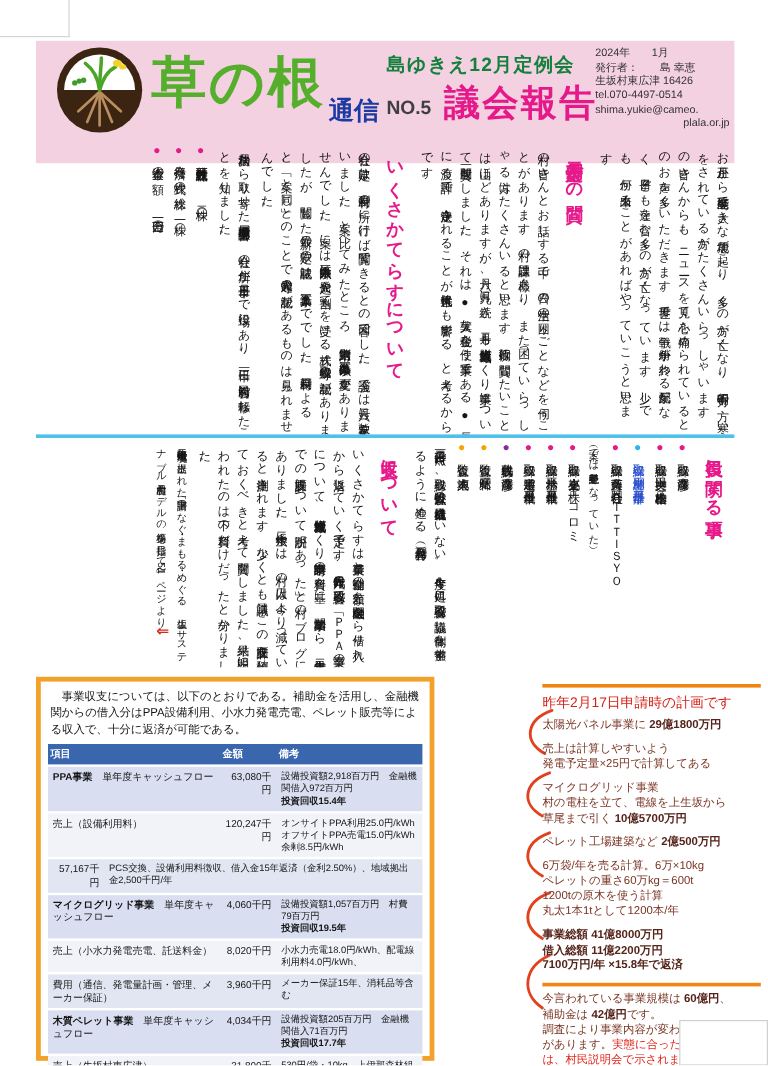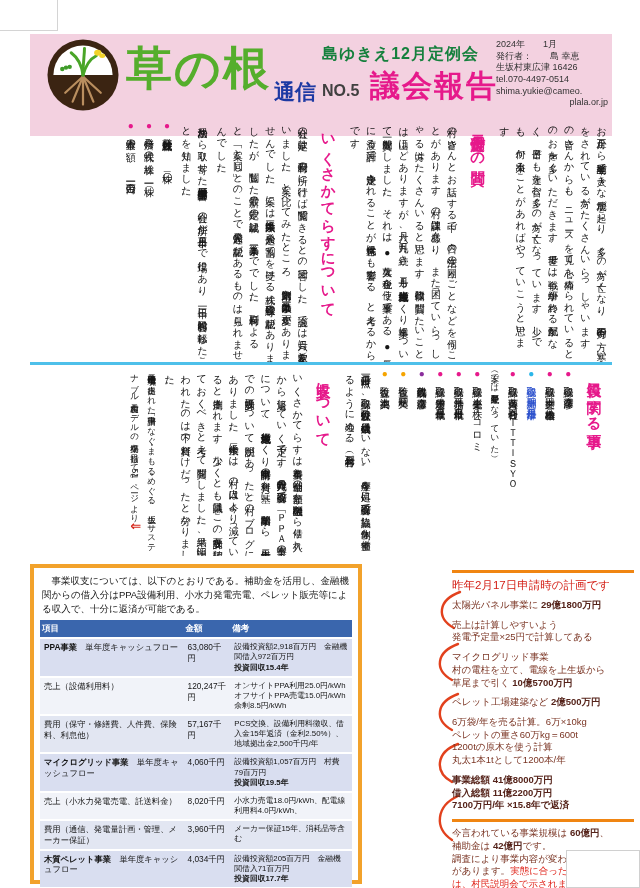--- a/index.html
+++ b/index.html
@@ -34,21 +34,21 @@
   .vcite{font-size:8.5px;line-height:1.55;margin:0 3px;}
   .dnarrow{color:#d52a1e;font-weight:bold;font-size:13px;}
   .rule-blue{position:absolute;left:30px;top:362px;width:582px;height:3px;background:#4ec0ea;}
   
   #biz-table{position:absolute;left:30px;top:564px;width:332px;height:320px;border:4px solid #f2a22b;
              background:#fff;box-sizing:border-box;padding:4px 6px;}
   .tbl-intro{font-size:9.5px;line-height:1.45;margin:2px 2px 5px;text-indent:1em;}
   .tr{display:flex;margin-bottom:2px;}
   .td{padding:3px 4px;box-sizing:border-box;}
   .c1{flex:0 0 46%;font-size:8.3px;line-height:1.3;}
-  .c2{flex:0 0 15%;font-size:8.3px;line-height:1.3;}
+  .c2{flex:0 0 15%;font-size:8.3px;text-align:right;line-height:1.3;}
   .c3{flex:1;font-size:7.8px;line-height:1.3;}
   .tr-head{background:#3a66ad;color:#fff;font-weight:bold;}
   .tr-head .td{text-align:left;font-size:8.5px;padding:3px 2px;}
   .r-main{background:#d9def0;} .r-a{background:#f1f3f9;} .r-b{background:#e2e6f2;}
   .r-main .c1{font-weight:normal;}
   .ib{font-weight:bold;}
   .nb{display:block;font-weight:bold;}
   
   #notes{position:absolute;left:452px;top:568px;width:182px;}
   .note-rule{height:3px;background:#f08512;margin:2px 0 5px;}
@@ -153,21 +153,20 @@
       <div class="td c1"><span class="ib">PPA事業</span><span>　単年度キャッシュフロー</span></div>
       <div class="td c2">63,080千円</div>
       <div class="td c3"><span>設備投資額2,918百万円　金融機関借入972百万円</span><span class="nb">投資回収15.4年</span></div>
     </div>
     <div class="tr r-a">
       <div class="td c1"><span>売上（設備利用料）</span></div>
       <div class="td c2">120,247千円</div>
       <div class="td c3"><span>オンサイトPPA利用25.0円/kWh　オフサイトPPA売電15.0円/kWh　余剰8.5円/kWh</span></div>
     </div>
     <div class="tr r-b">
-      <div class="td c1"><span>費用（保守・修繕費、人件費、保険料、利息他）</span></div>
       <div class="td c2">57,167千円</div>
       <div class="td c3"><span>PCS交換、設備利用料徴収、借入金15年返済（金利2.50%）、地域拠出金2,500千円/年</span></div>
     </div>
     <div class="tr r-main">
       <div class="td c1"><span class="ib">マイクログリッド事業</span><span>　単年度キャッシュフロー</span></div>
       <div class="td c2">4,060千円</div>
       <div class="td c3"><span>設備投資額1,057百万円　村費79百万円</span><span class="nb">投資回収19.5年</span></div>
     </div>
     <div class="tr r-a">
       <div class="td c1"><span>売上（小水力発電売電、託送料金）</span></div>

